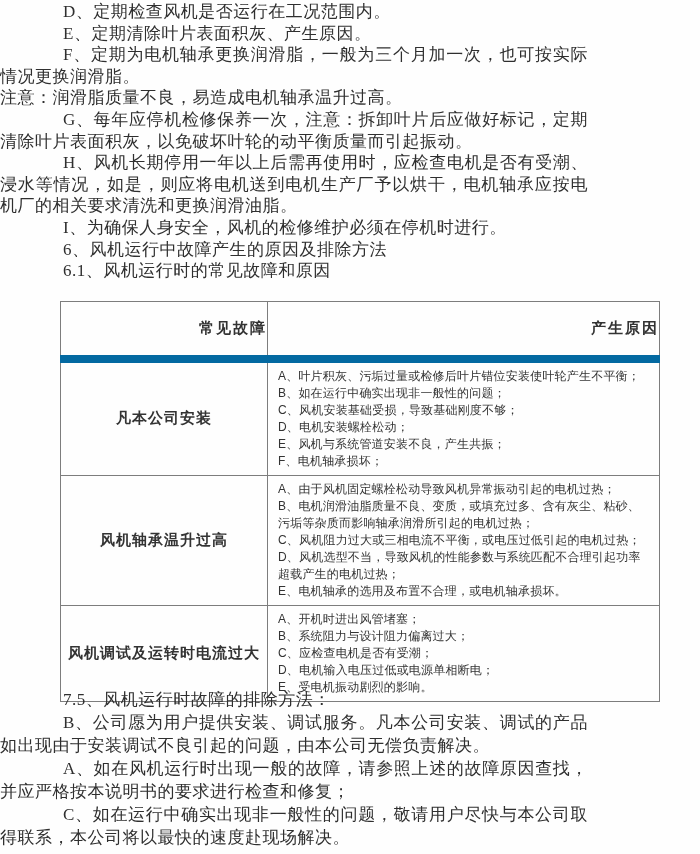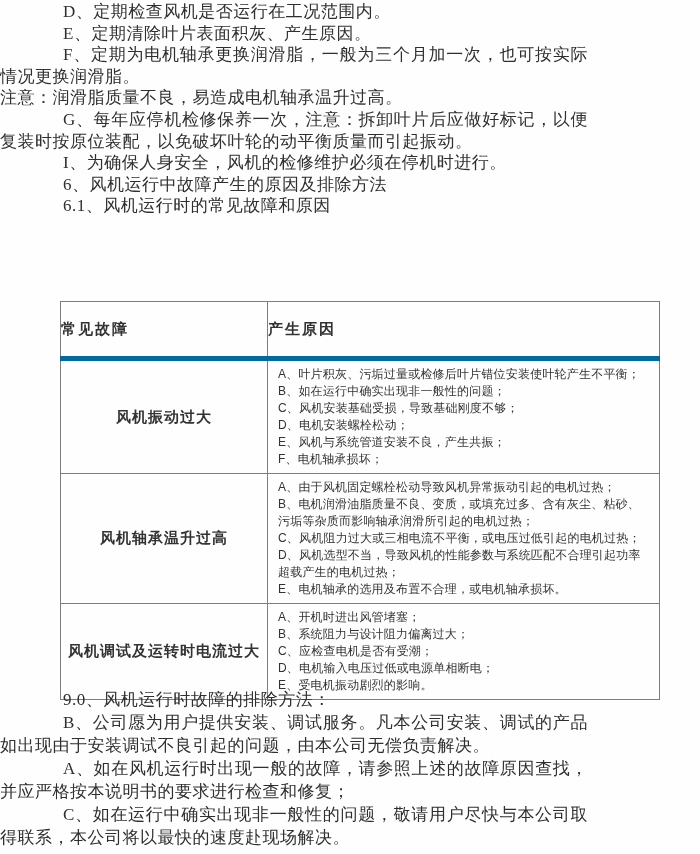--- a/index.html
+++ b/index.html
@@ -32,22 +32,22 @@
     color:#333;
   }
   .fault-table th, .fault-table td {
     border:1px solid #7d7d7d;
     vertical-align:middle;
   }
   .fault-table thead th {
     height:57px;
     font-size:15px; font-weight:bold;
     letter-spacing:2px;
-    text-align:left;
-    border-bottom:5px solid #0369a1;
+    text-align:right;
+    border-bottom:8px solid #0369a1;
   }
   .col-fault { width:207px; }
   .col-cause { width:392px; }
   td.fault-cell {
     text-align:center;
     font-size:15px; font-weight:bold;
     letter-spacing:1px;
   }
   td.cause-cell {
     padding:5px 8px 5px 10px;
@@ -61,40 +61,41 @@
 </head>
 <body>
 
 <div class="page">
 
   <div class="body-block" id="top-text">
     <p>D、定期检查风机是否运行在工况范围内。</p>
     <p>E、定期清除叶片表面积灰、产生原因。</p>
     <p>F、定期为电机轴承更换润滑脂，一般为三个月加一次，也可按实际情况更换润滑脂。</p>
     <p class="no-indent">注意：润滑脂质量不良，易造成电机轴承温升过高。</p>
-    <p>G、每年应停机检修保养一次，注意：拆卸叶片后应做好标记，以便复装时按原位装配，以免破坏叶轮的动平衡质量而引起振动。</p>
+    <p>G、每年应停机检修保养一次，注意：拆卸叶片后应做好标记，定期清除叶片表面积灰，以免破坏叶轮的动平衡质量而引起振动。</p>
+    <p>H、风机长期停用一年以上后需再使用时，应检查电机是否有受潮、浸水等情况，如是，则应将电机送到电机生产厂予以烘干，电机轴承应按电机厂的相关要求清洗和更换润滑油脂。</p>
     <p>I、为确保人身安全，风机的检修维护必须在停机时进行。</p>
     <p>6、风机运行中故障产生的原因及排除方法</p>
     <p>6.1、风机运行时的常见故障和原因</p>
   </div>
 
   <table class="fault-table">
     <colgroup>
         <col class="col-fault">
         <col class="col-cause">
       </colgroup>
     <thead>
       <tr>
         <th>常见故障</th>
         <th>产生原因</th>
       </tr>
     </thead>
     <tbody>
       <tr class="row-1">
-        <td class="fault-cell">风机振动过大</td>
+        <td class="fault-cell">凡本公司安装</td>
         <td class="cause-cell">
           <div class="cause-item">A、叶片积灰、污垢过量或检修后叶片错位安装使叶轮产生不平衡；</div>
           <div class="cause-item">B、如在运行中确实出现非一般性的问题；</div>
           <div class="cause-item">C、风机安装基础受损，导致基础刚度不够；</div>
           <div class="cause-item">D、电机安装螺栓松动；</div>
           <div class="cause-item">E、风机与系统管道安装不良，产生共振；</div>
           <div class="cause-item">F、电机轴承损坏；</div>
         </td>
       </tr>
       <tr class="row-2">
@@ -114,19 +115,19 @@
           <div class="cause-item">B、系统阻力与设计阻力偏离过大；</div>
           <div class="cause-item">C、应检查电机是否有受潮；</div>
           <div class="cause-item">D、电机输入电压过低或电源单相断电；</div>
           <div class="cause-item">E、受电机振动剧烈的影响。</div>
         </td>
       </tr>
     </tbody>
   </table>
 
   <div class="body-block" id="bottom-text">
-    <p>9.0、风机运行时故障的排除方法：</p>
+    <p>7.5、风机运行时故障的排除方法：</p>
     <p>B、公司愿为用户提供安装、调试服务。凡本公司安装、调试的产品如出现由于安装调试不良引起的问题，由本公司无偿负责解决。</p>
     <p>A、如在风机运行时出现一般的故障，请参照上述的故障原因查找，并应严格按本说明书的要求进行检查和修复；</p>
     <p>C、如在运行中确实出现非一般性的问题，敬请用户尽快与本公司取得联系，本公司将以最快的速度赴现场解决。</p>
   </div>
 
 </div>
 
 </body></html>

